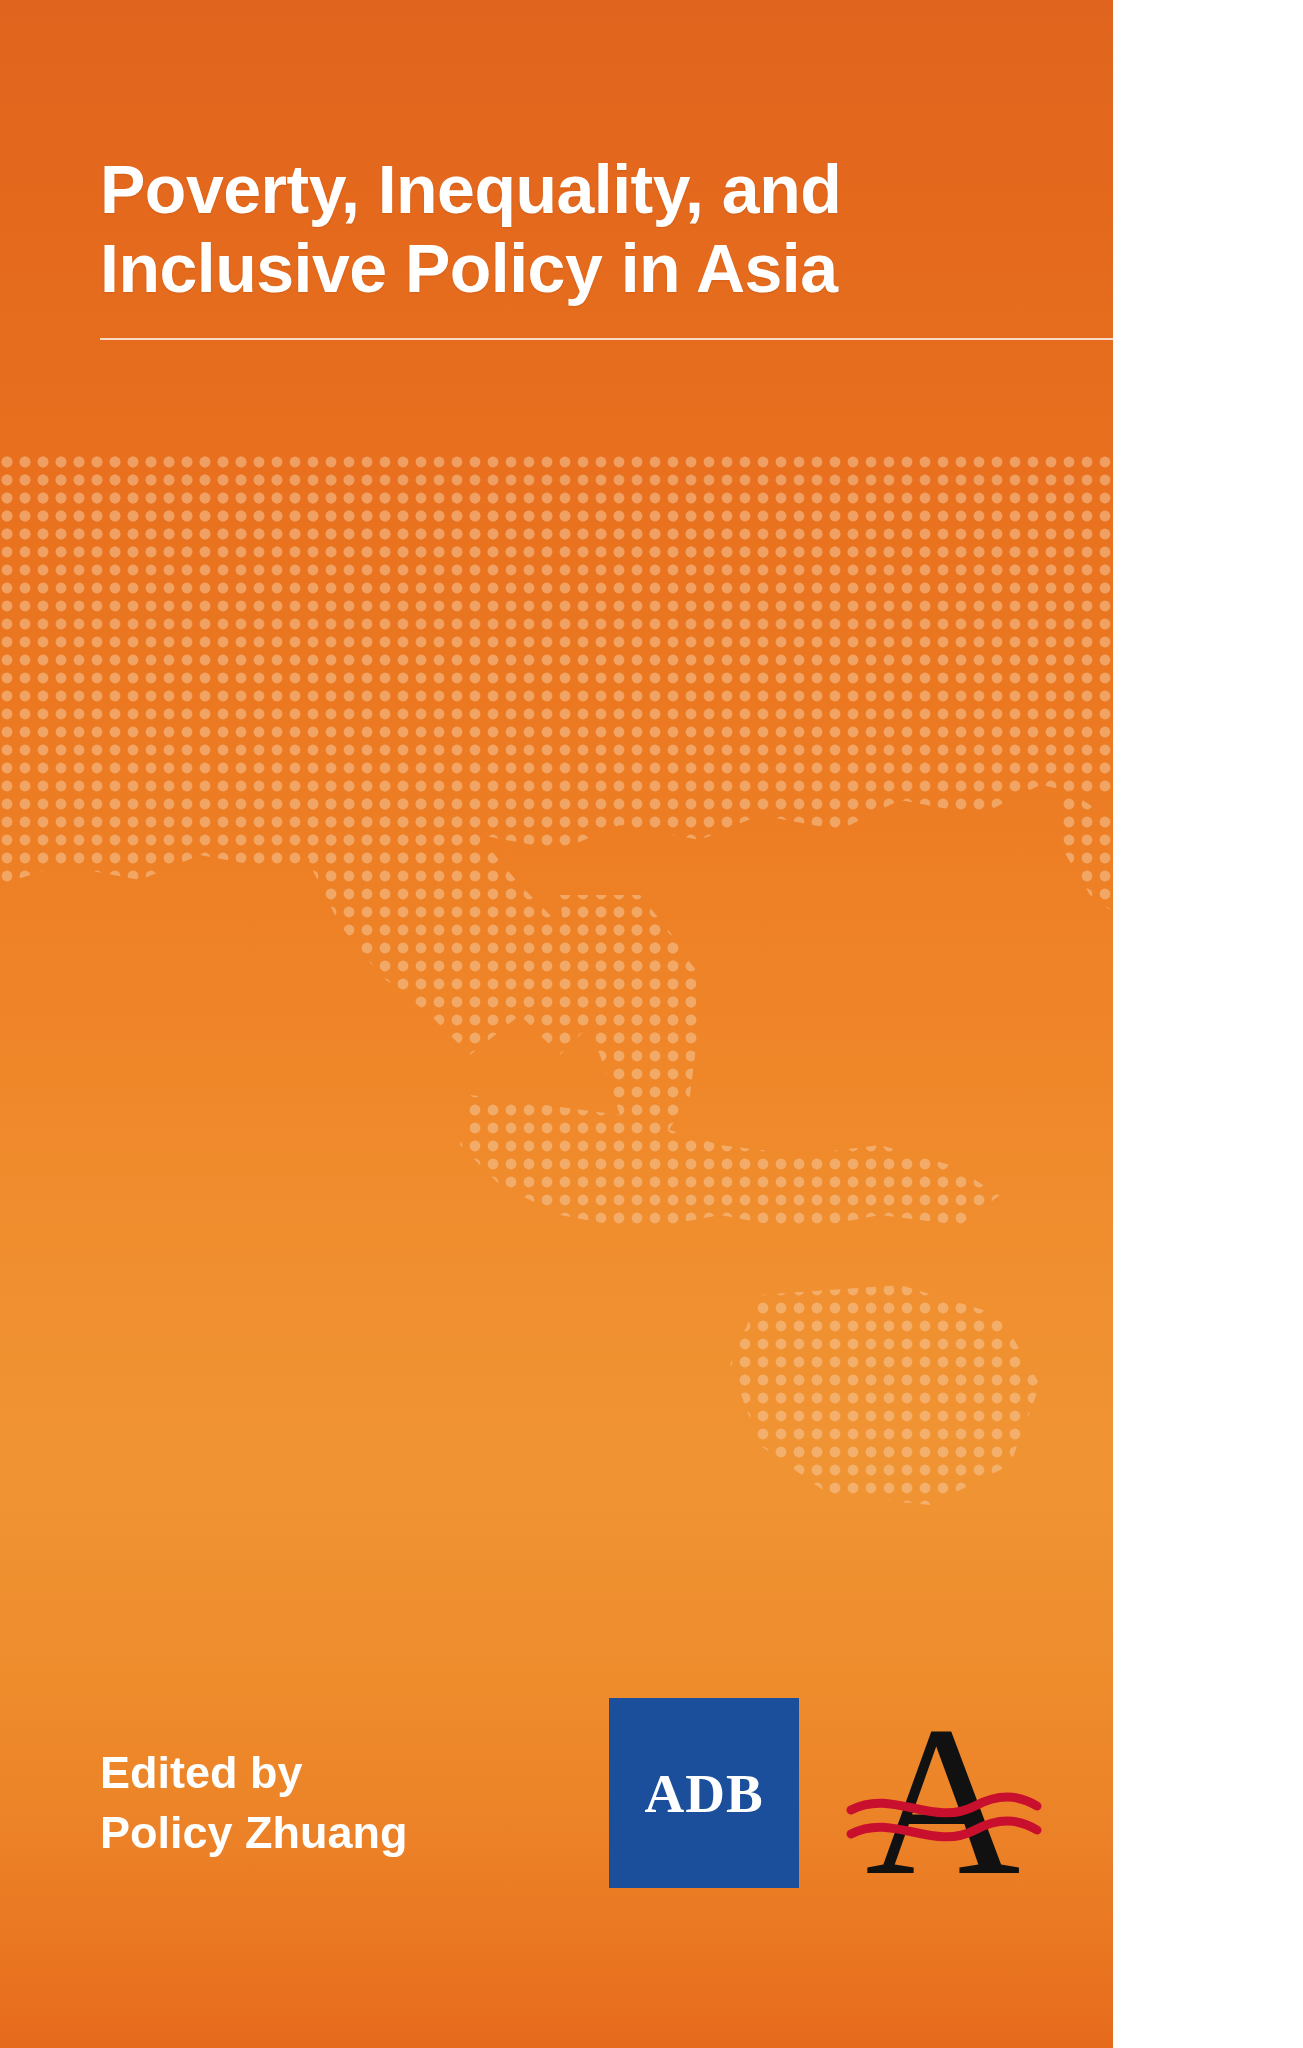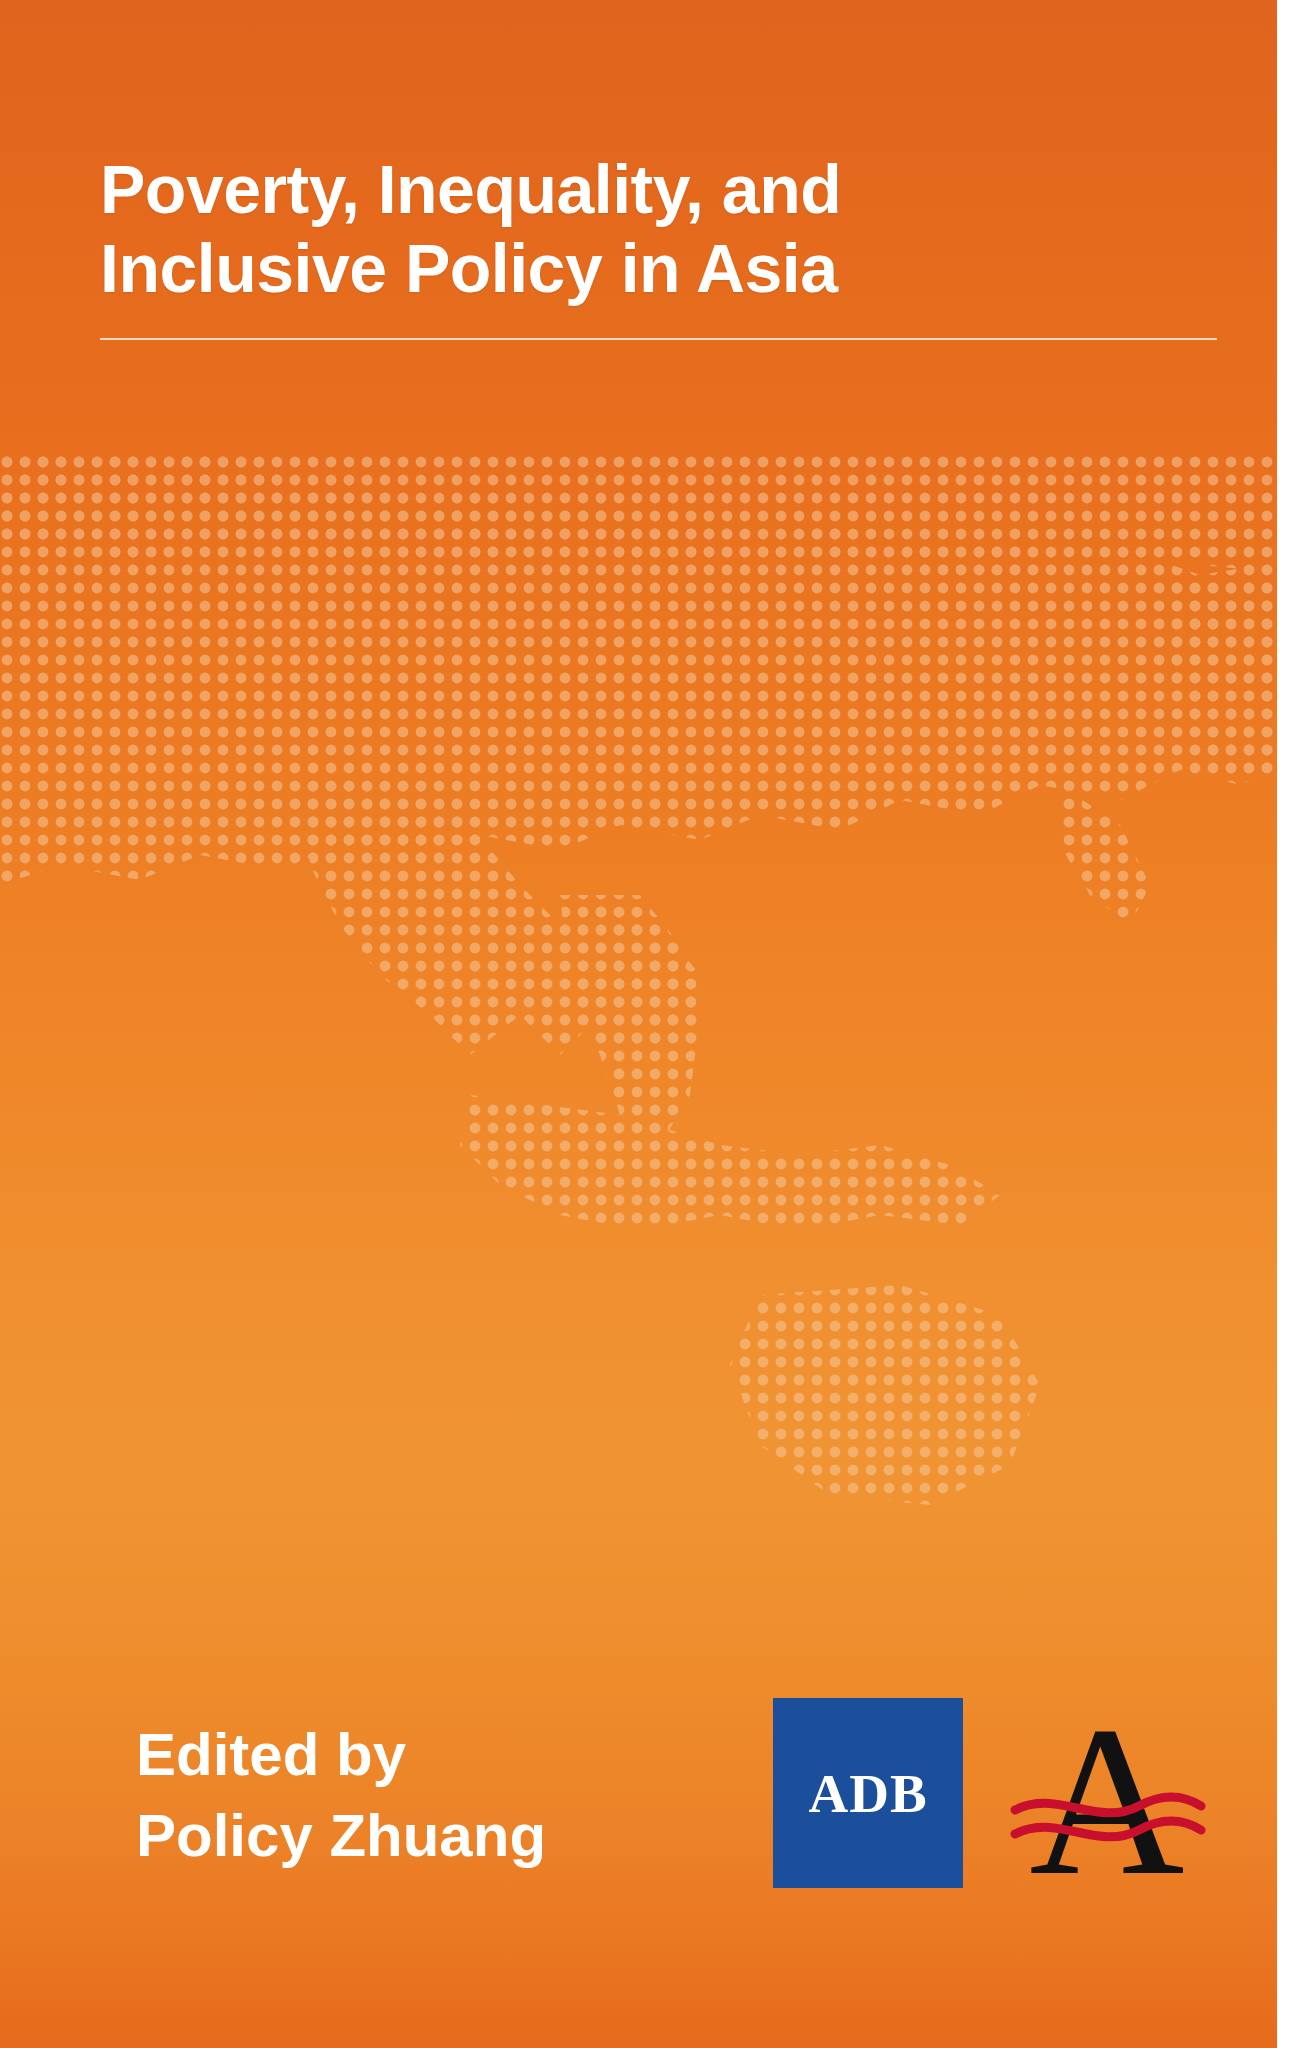--- a/index.html
+++ b/index.html
@@ -6,21 +6,21 @@
     margin: 0;
     padding: 0;
     background: #ffffff;
   }
   body {
     font-family: "Liberation Sans", sans-serif;
   }
 
   .cover {
     position: relative;
-    width: 1277px;
+    width: 1113px;
     height: 2048px;
     overflow: hidden;
     background: linear-gradient(180deg,
         #e0641d 0%,
         #e4691d 10%,
         #e86f1e 22%,
         #ec7a22 36%,
         #ef8528 50%,
         #f08f2f 62%,
         #f09433 72%,
@@ -68,26 +68,25 @@
     color: #ffffff;
     font-size: 42px;
     line-height: 1.32;
     font-weight: normal;
   }
 
   
   .editor-block {
     position: absolute;
     left: 100px;
-    bottom: 172px;
+    bottom: 184px;
     color: #ffffff;
-    font-size: 60px;
+    font-size: 45px;
     font-weight: bold;
     line-height: 1.35;
-    margin-left: 36px;
   }
 
   
   .logos {
     position: absolute;
     right: 70px;
     bottom: 160px;
     display: flex;
     align-items: flex-end;
     gap: 44px;

